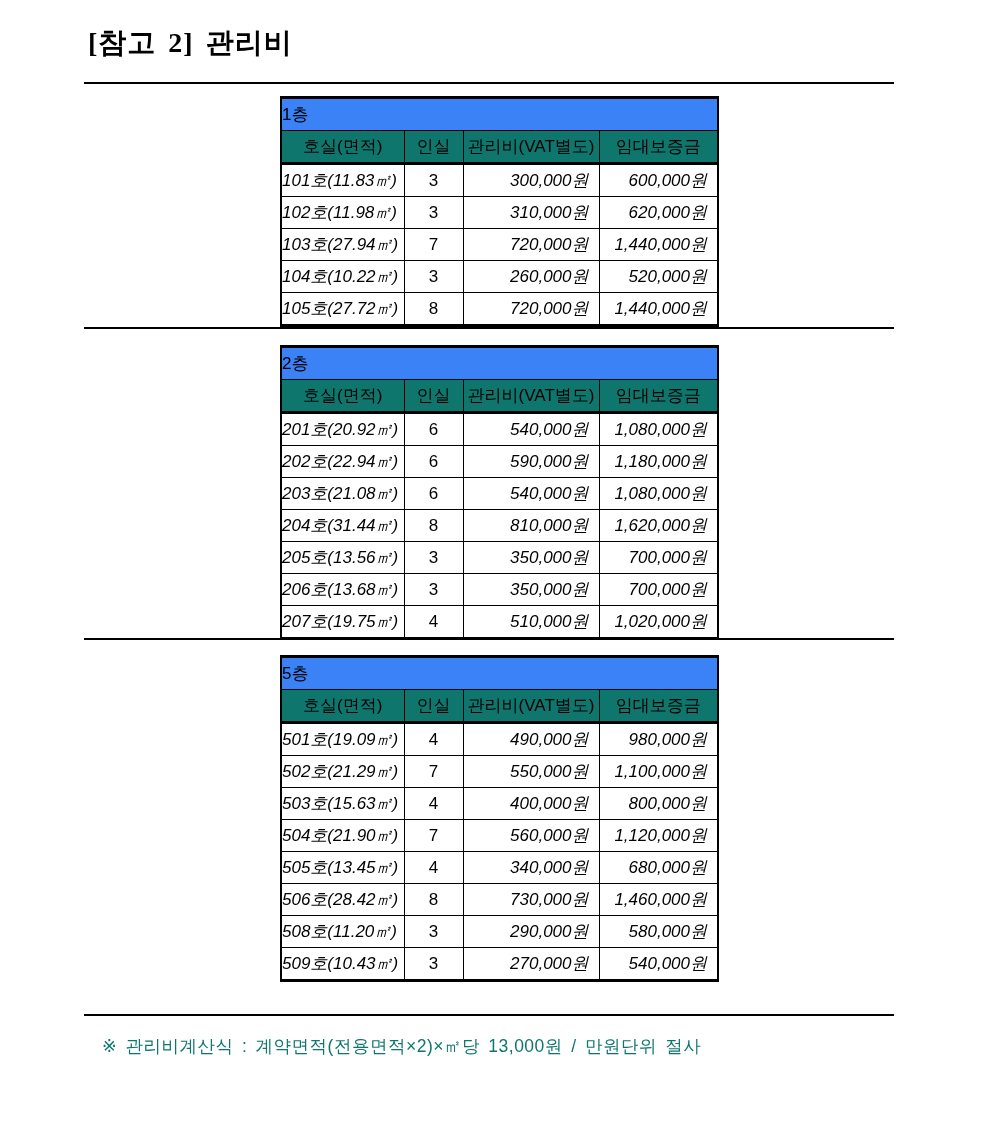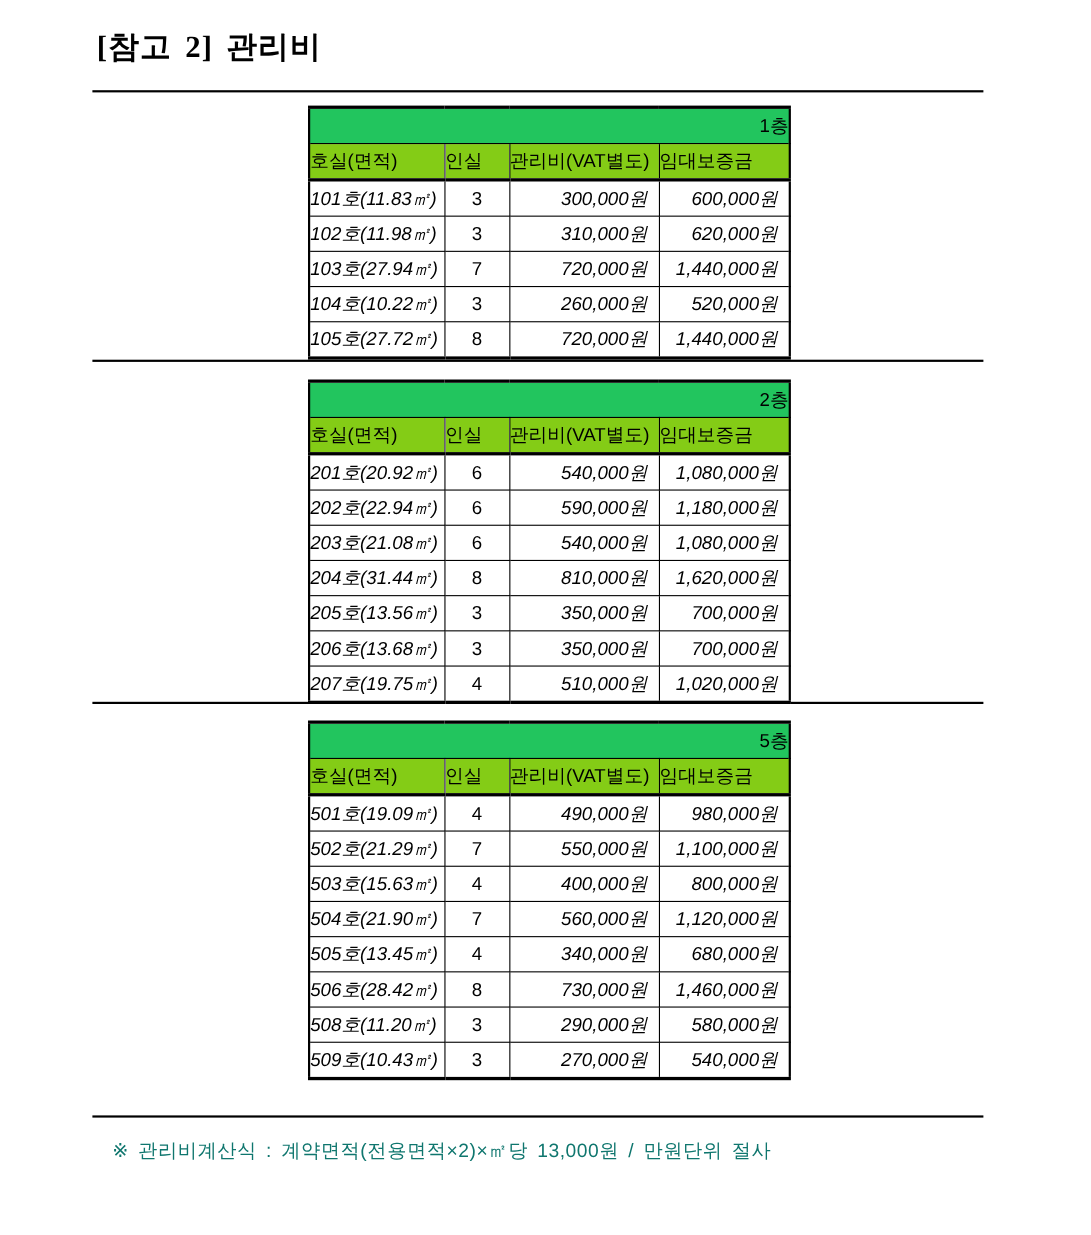--- a/index.html
+++ b/index.html
@@ -57,28 +57,28 @@
   .fee-table { border: 2px solid #000; }
   .fee-table th, .fee-table td {
     border: 1px solid #000;
     height: 31px;
     padding: 0;
     font-weight: normal;
     white-space: nowrap;
     overflow: hidden;
   }
   .fee-table tr.floor-row th {
-    background: #22c55e;
+    background: #3b82f6;
     border-top: 3px solid #000;
-    text-align: right;
+    text-align: left;
   }
   .fee-table tr.head-row th {
     border-bottom: 3px solid #000;
-    text-align: left;
-    background: #84cc16;
+    text-align: center;
+    background: #0f766e;
   }
   .fee-table tbody tr:last-child td { border-bottom: 3px solid #000; }
   .fee-table td.col-0 { text-align: left; font-style: italic; }
   .fee-table td.col-1 { text-align: center; }
   .fee-table td.col-2, .fee-table td.col-3 {
     text-align: right;
     padding-right: 10px;
     font-style: italic;
   }
   col.c0 { width: 123px; }

